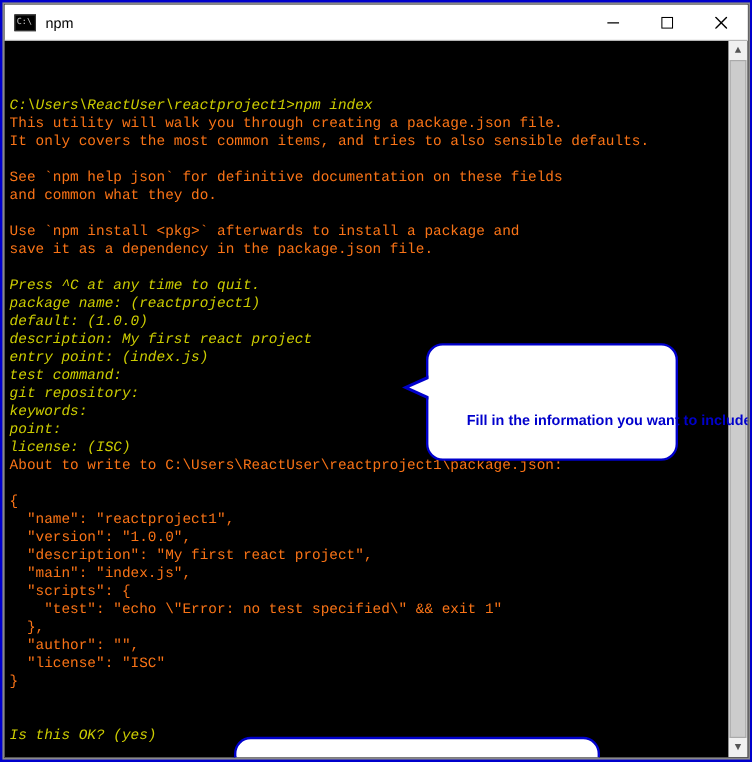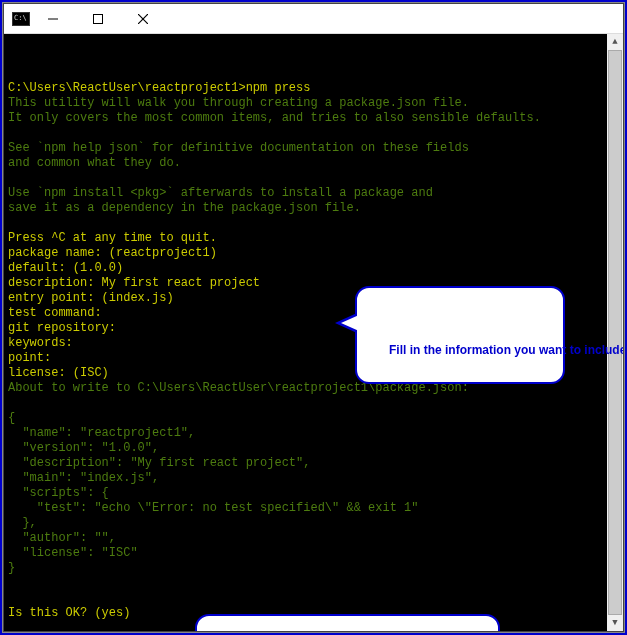--- a/index.html
+++ b/index.html
@@ -104,22 +104,22 @@
     position: absolute;
     width: 16px; height: 16px;
     display: flex;
     align-items: center;
     justify-content: center;
     color: #555;
     font-size: 9px;
   }
   .scroll-arrow.up { top: 0; }
   .scroll-arrow.down { bottom: 0; }
-  .yellow { color: #cccc00; }
-  .white { color: #4d7c0f; }
+  .yellow { color: #cccc00; font-style: italic; }
+  .white { color: #f97316; }
   .callout {
     position: absolute;
     background: #fff;
     border: 2.5px solid #0000cc;
     border-radius: 14px;
     padding: 8px 12px;
     font-family: Arial, sans-serif;
     font-size: 12px;
     font-weight: bold;
     color: #0000cc;
@@ -163,20 +163,21 @@
   }
 </style>
 </head>
 <body>
 
 <div class="outer-border"></div>
 
 <div class="window">
   <div class="titlebar">
     <div class="title-icon"></div>
+    <div class="title-text">npm</div>
     <div class="win-controls">
       <div class="win-btn">
         <svg width="10" height="10">
             <line x1="0" y1="5" x2="10" y2="5" stroke="#000" stroke-width="1"></line>
           </svg>
       </div>
       <div class="win-btn">
         <svg width="10" height="10">
             <rect x="0.5" y="0.5" width="9" height="9" fill="none" stroke="#000" stroke-width="1"></rect>
           </svg>
@@ -185,21 +186,21 @@
         <svg width="10" height="10">
             <line x1="0" y1="0" x2="10" y2="10" stroke="#000" stroke-width="1.2"></line>
             <line x1="10" y1="0" x2="0" y2="10" stroke="#000" stroke-width="1.2"></line>
           </svg>
       </div>
     </div>
   </div>
 
   <div class="terminal">
     <div><span>
-</span><span class="yellow">C:\Users\ReactUser\reactproject1&gt;</span><span class="yellow">npm press</span>
+</span><span class="yellow">C:\Users\ReactUser\reactproject1&gt;</span><span class="yellow">npm index</span>
 <span class="white">This utility will walk you through creating a package.json file.</span>
 <span class="white">It only covers the most common items, and tries to also sensible defaults.</span>
 <span class="white"></span>
 <span class="white">See `npm help json` for definitive documentation on these fields</span>
 <span class="white">and common what they do.</span>
 <span class="white"></span>
 <span class="white">Use `npm install &lt;pkg&gt;` afterwards to install a package and</span>
 <span class="white">save it as a dependency in the package.json file.</span>
 <span class="white"></span>
 <span class="yellow">Press ^C at any time to quit.</span>

